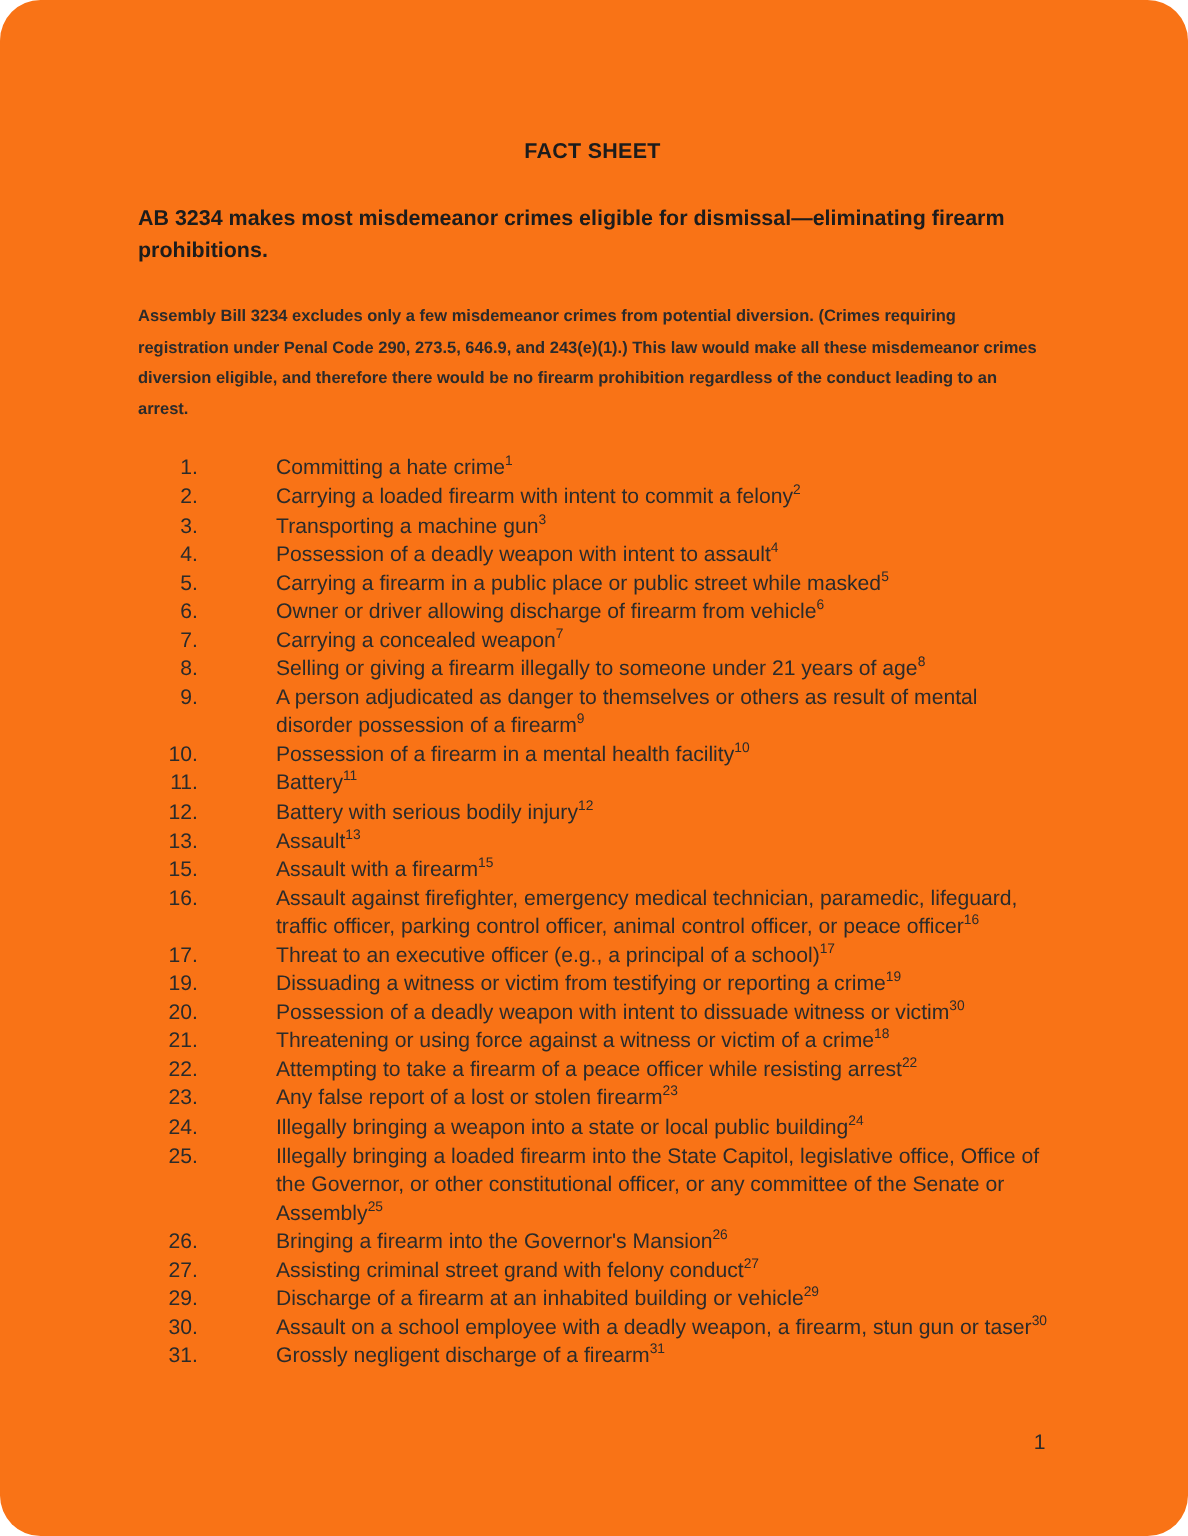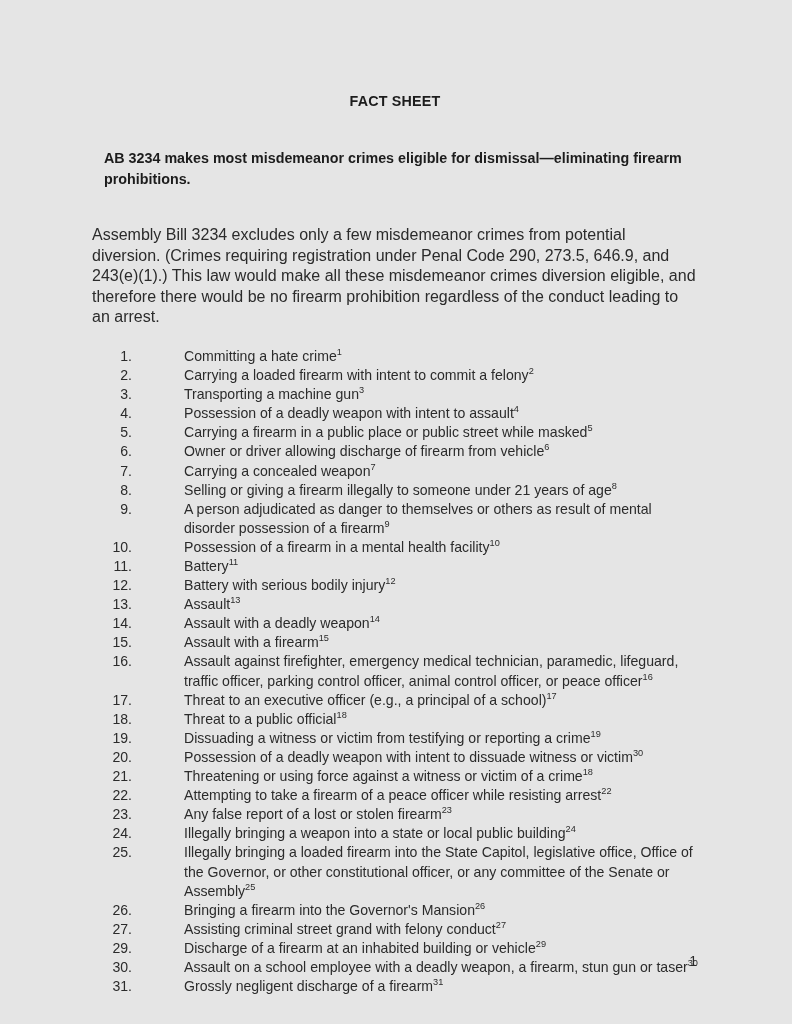--- a/index.html
+++ b/index.html
@@ -9,23 +9,24 @@
     background: #ffffff;
   }
   body {
     font-family: "Liberation Sans", sans-serif;
     color: #262626;
   }
   .page {
     position: relative;
     width: 792px;
     height: 1024px;
-    background: #e5e5e5;
+    background: #f97316;
     box-sizing: border-box;
     overflow: hidden;
+    border-radius: 27px;
   }
   .content {
     position: absolute;
     left: 92px;
     top: 0;
     width: 606px;
   }
   .doc-title {
     text-align: center;
     font-size: 14.3px;
@@ -33,31 +34,32 @@
     letter-spacing: 0.2px;
     margin: 0;
     padding-top: 93px;
     line-height: 17px;
     color: #1c1c1c;
   }
   .lede {
     font-size: 14.3px;
     font-weight: bold;
     line-height: 20.5px;
-    margin: 12px;
+    margin: 0;
     padding-top: 26px;
     color: #1c1c1c;
   }
   .body-para {
-    font-size: 16px;
+    font-size: 11px;
     line-height: 20.6px;
     margin: 0;
     padding-top: 24px;
     color: #2b2b2b;
     text-align: left;
+    font-weight: bold;
   }
   .crime-list {
     list-style: none;
     margin: 0;
     padding: 0;
     padding-top: 19px;
   }
   .crime-list li {
     position: relative;
     font-size: 14.1px;
@@ -150,40 +152,32 @@
         </li>
         <li>
           <span class="num">12.</span>
           <span class="txt">Battery with serious bodily injury<sup>12</sup></span>
         </li>
         <li>
           <span class="num">13.</span>
           <span class="txt">Assault<sup>13</sup></span>
         </li>
         <li>
-          <span class="num">14.</span>
-          <span class="txt">Assault with a deadly weapon<sup>14</sup></span>
-        </li>
-        <li>
           <span class="num">15.</span>
           <span class="txt">Assault with a firearm<sup>15</sup></span>
         </li>
         <li>
           <span class="num">16.</span>
           <span class="txt">Assault against firefighter, emergency medical technician, paramedic, lifeguard, traffic officer, parking control officer, animal control officer, or peace officer<sup>16</sup></span>
         </li>
         <li>
           <span class="num">17.</span>
           <span class="txt">Threat to an executive officer (e.g., a principal of a school)<sup>17</sup></span>
         </li>
         <li>
-          <span class="num">18.</span>
-          <span class="txt">Threat to a public official<sup>18</sup></span>
-        </li>
-        <li>
           <span class="num">19.</span>
           <span class="txt">Dissuading a witness or victim from testifying or reporting a crime<sup>19</sup></span>
         </li>
         <li>
           <span class="num">20.</span>
           <span class="txt">Possession of a deadly weapon with intent to dissuade witness or victim<sup>30</sup></span>
         </li>
         <li>
           <span class="num">21.</span>
           <span class="txt">Threatening or using force against a witness or victim of a crime<sup>18</sup></span>

